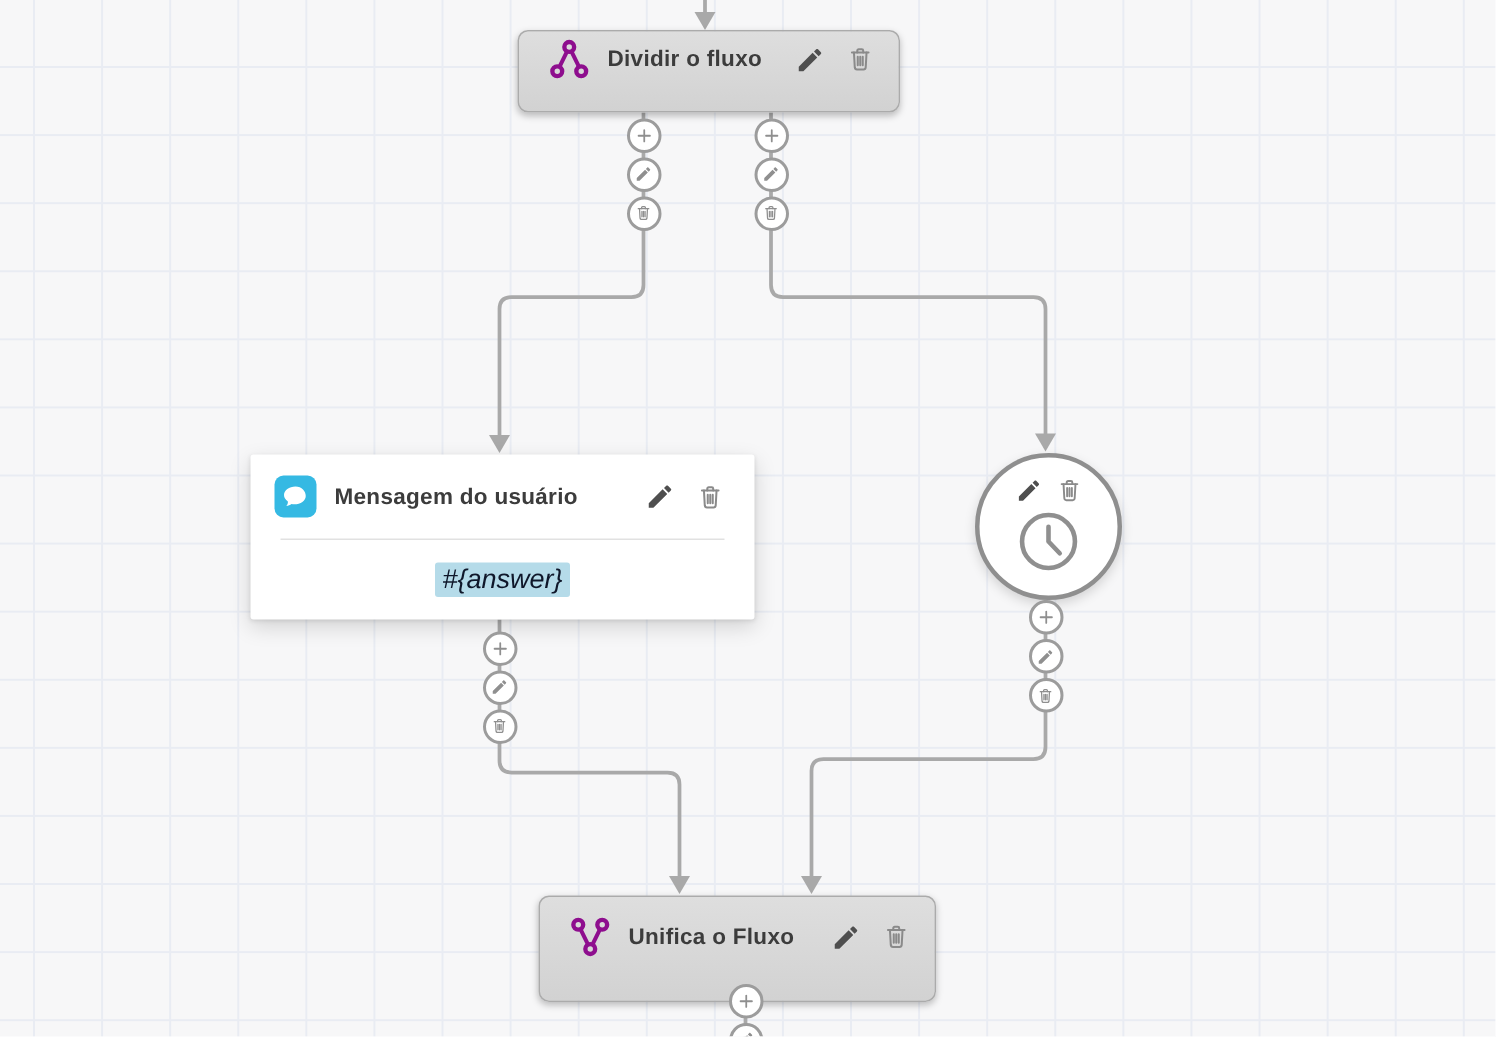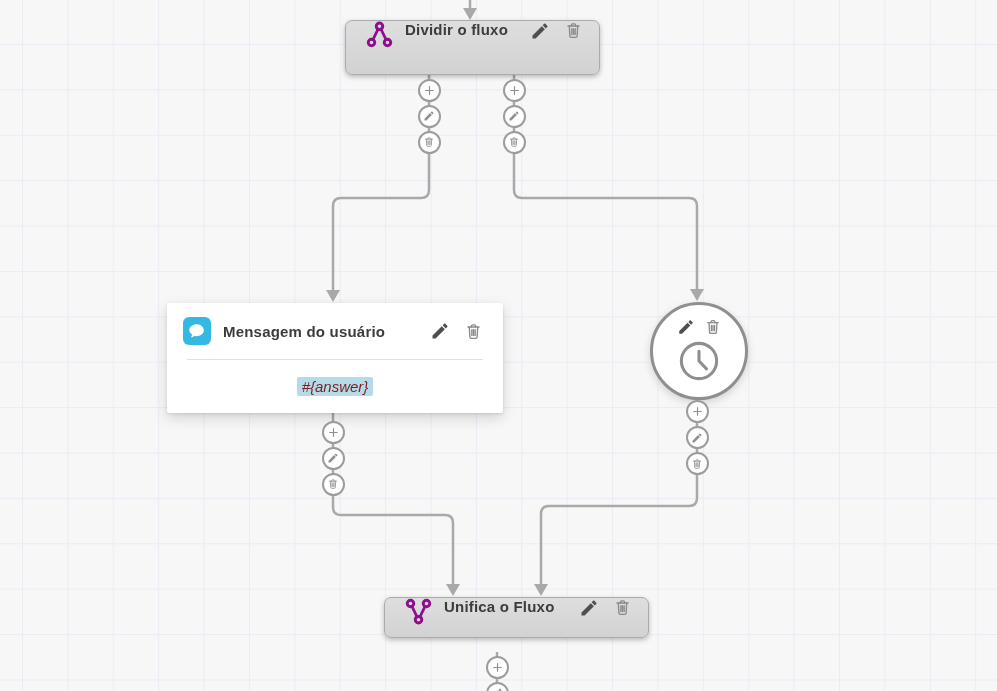--- a/index.html
+++ b/index.html
@@ -11,21 +11,21 @@
       linear-gradient(to right, var(--grid-line,#e9ecf3) 1px, transparent 1px),
       linear-gradient(to bottom, var(--grid-line,#e9ecf3) 1px, transparent 1px);
     background-size:45.4px 45.4px;
     background-position:22px 44px;
   }
   .wires{position:absolute;left:0;top:0;z-index:1;}
   .wires .line{fill:none;stroke:var(--connector,#a9a9a9);stroke-width:2.5;}
   .wires .arrow{fill:var(--connector,#a9a9a9);stroke:none;}
 
   .gray-node{
-    position:absolute;display:flex;align-items:flex-start;gap:12px;
+    position:absolute;display:flex;align-items:center;gap:12px;
     padding:0 16px 16px 20px;box-sizing:border-box;z-index:2;cursor:pointer;
     background:linear-gradient(180deg,#dedede,#d2d2d2);
     border:1px solid var(--node-border,#ababab);border-radius:7px;
     box-shadow:0 2px 5px rgba(0,0,0,.25);
   }
   .node-icon{width:27px;height:27px;color:var(--purple,#8e0e8e);flex:none;}
   .node-icon svg{width:100%;height:100%;}
   .node-label{flex:1;font-weight:bold;font-size:15px;color:var(--node-text,#3c3c3c);letter-spacing:.2px;white-space:nowrap;}
   .hdr-btn{flex:none;width:20px;height:20px;background:none;border:0;padding:0;cursor:pointer;display:flex;align-items:center;justify-content:center;}
   .hdr-btn svg{width:100%;height:100%;}
@@ -35,21 +35,21 @@
   .card{
     position:absolute;left:167px;top:303px;width:336px;height:110px;z-index:2;cursor:pointer;
     background:#fff;border-radius:2px;
     box-shadow:0 5px 14px rgba(0,0,0,.15),0 1px 3px rgba(0,0,0,.10);
   }
   .card-header{display:flex;align-items:center;gap:12px;height:56px;padding:0 20px 0 16px;box-sizing:border-box;}
   .chat-badge{width:28px;height:28px;border-radius:6px;background:var(--blue,#35b9e3);display:flex;align-items:center;justify-content:center;flex:none;}
   .chat-badge svg{width:20px;height:20px;color:#fff;}
   .card-divider{margin:0 20px;border:0;border-top:1px solid #e1e1e1;height:0;}
   .card-body{height:52px;display:flex;align-items:center;justify-content:center;}
-  .var-chip{font-style:italic;font-size:15px;color:#7f1d1d;background:var(--highlight,#b5dbe9);padding:1px 5px;border-radius:2px;}
+  .var-chip{font-style:italic;font-size:18px;color:#0f172a;background:var(--highlight,#b5dbe9);padding:1px 5px;border-radius:2px;}
 
   .timer{
     position:absolute;left:650px;top:302px;width:98px;height:98px;z-index:2;cursor:pointer;
     background:#fff;border:3px solid #8f8f8f;border-radius:50%;box-sizing:border-box;
     box-shadow:0 3px 8px rgba(0,0,0,.15);
     display:flex;flex-direction:column;align-items:center;
   }
   .timer-actions{display:flex;gap:7px;margin-top:13px;}
   .timer-actions .hdr-btn{width:18px;height:18px;}
   .timer-clock{width:46px;height:46px;margin-top:2px;color:#8f8f8f;}
@@ -249,21 +249,21 @@
       <svg>
         <use href="#i-pencil"></use>
       </svg>
     </button>
   <button class="action-btn" style="left:685.5px;top:452px;">
       <svg>
         <use href="#i-trash"></use>
       </svg>
     </button>
 
-  <div class="gray-node" style="left:384px;top:597px;width:265px;height:41px;">
+  <div class="gray-node" style="left:359px;top:597px;width:265px;height:71px;">
     <span class="node-icon"><svg>
           <use href="#i-merge"></use>
         </svg></span>
     <span class="node-label">Unifica o Fluxo</span>
     <button class="hdr-btn edit">
         <svg>
           <use href="#i-pencil"></use>
         </svg>
       </button>
     <button class="hdr-btn del">

